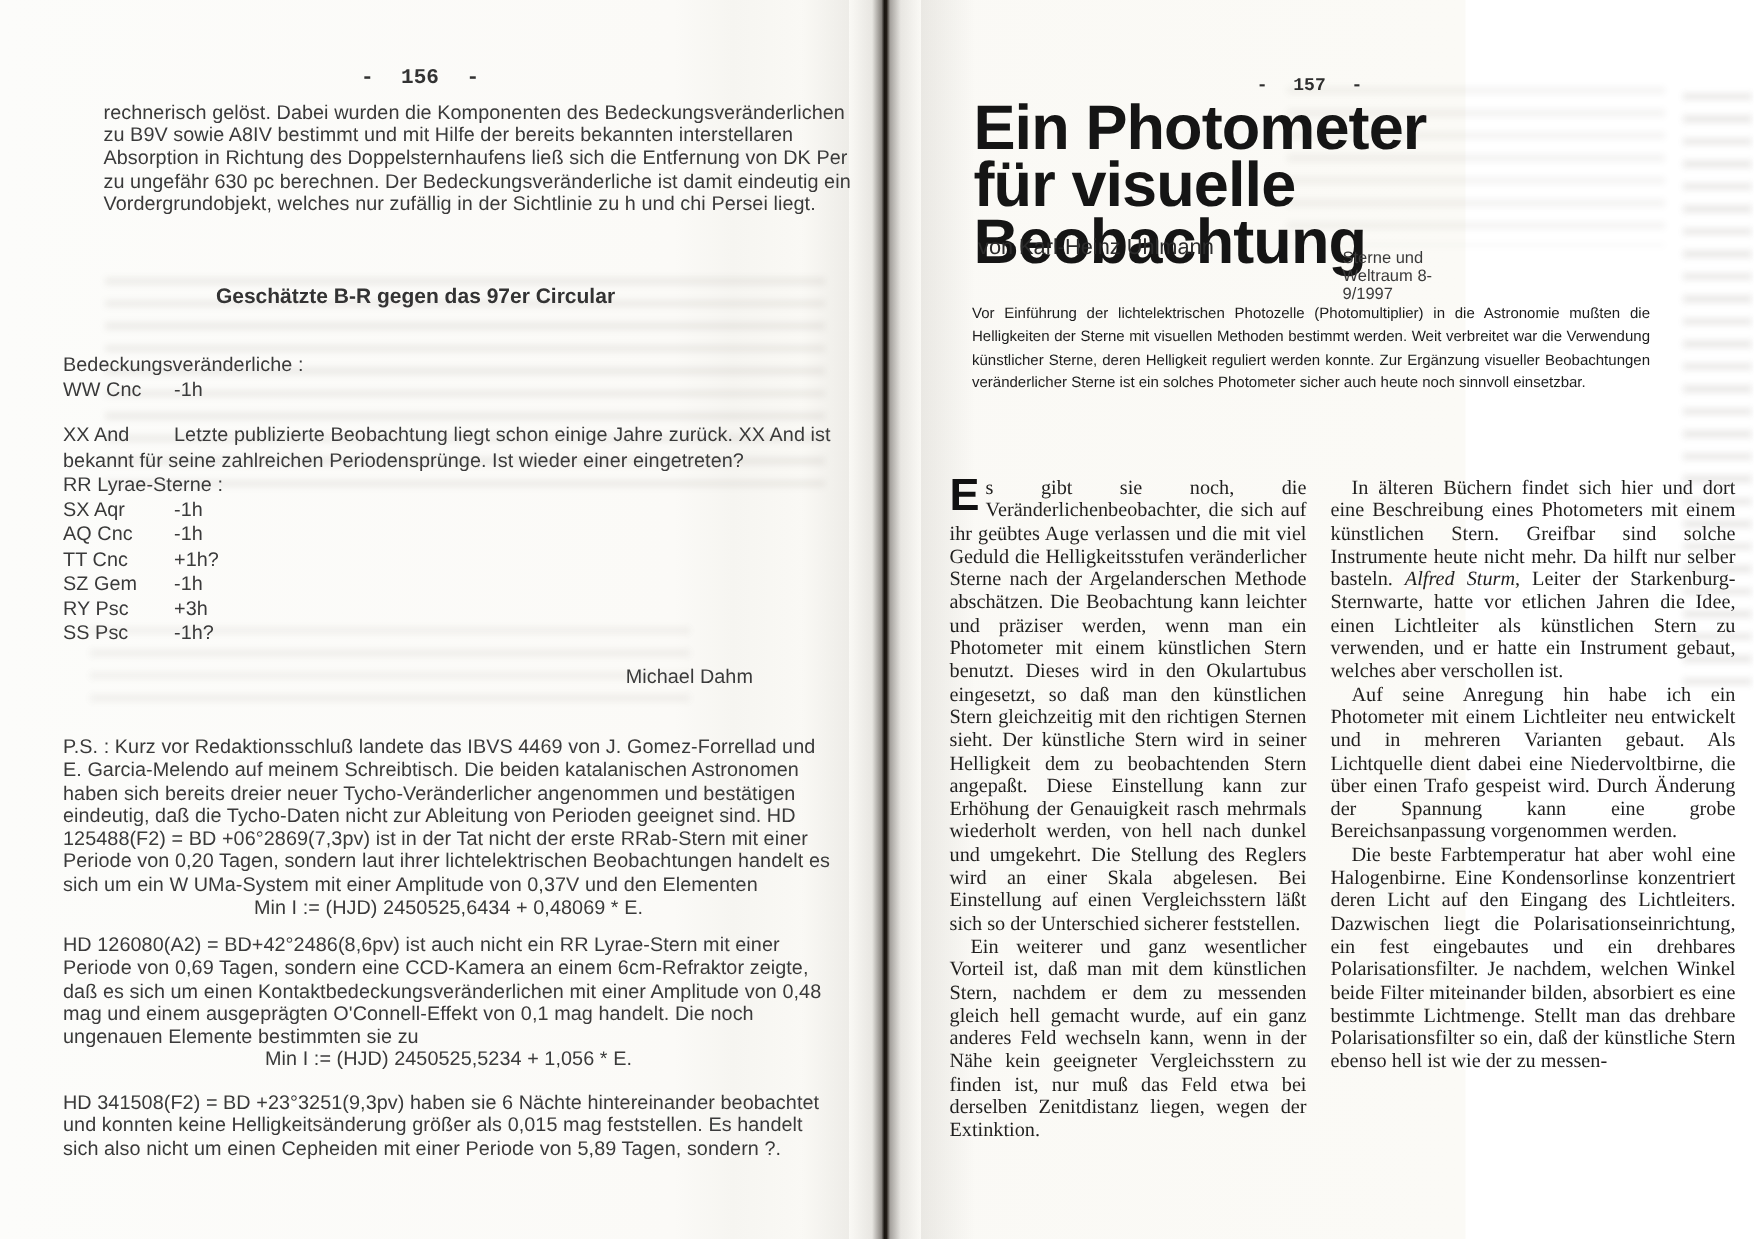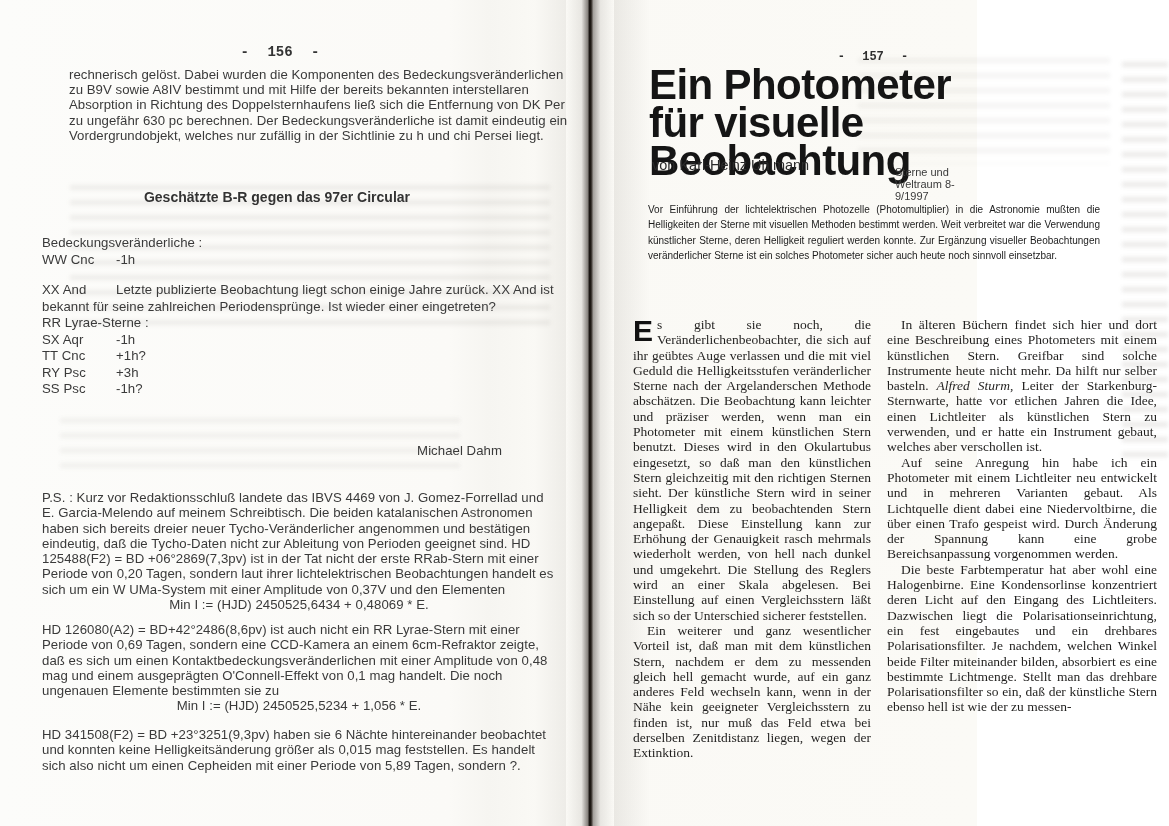--- a/index.html
+++ b/index.html
@@ -74,21 +74,23 @@
 
     <div class="abs lp-heading">Geschätzte B-R gegen das 97er Circular</div>
 
     <div class="abs lp-body lp-list">
       <div>Bedeckungsveränderliche :</div>
       <div><span class="sname">WW Cnc</span><span>-1h</span></div>
       <div class="lgap"></div>
       <div><span class="sname">XX And</span><span>Letzte publizierte Beobachtung liegt schon einige Jahre zurück. XX And ist bekannt für seine zahlreichen Periodensprünge. Ist wieder einer eingetreten?</span></div>
       <div>RR Lyrae-Sterne :</div>
       <div><span class="sname">SX Aqr</span><span>-1h</span></div>
+      <div><span class="sname">AQ Cnc</span><span>-1h</span></div>
       <div><span class="sname">TT Cnc</span><span>+1h?</span></div>
+      <div><span class="sname">SZ Gem</span><span>-1h</span></div>
       <div><span class="sname">RY Psc</span><span>+3h</span></div>
       <div><span class="sname">SS Psc</span><span>-1h?</span></div>
     </div>
 
     <div class="abs lp-body lp-signature">Michael Dahm</div>
 
     <div class="abs lp-body lp-ps">
       <div>P.S. : Kurz vor Redaktionsschluß landete das IBVS 4469 von J. Gomez-Forrellad und E. Garcia-Melendo auf meinem Schreibtisch. Die beiden katalanischen Astronomen haben sich bereits dreier neuer Tycho-Veränderlicher angenommen und bestätigen eindeutig, daß die Tycho-Daten nicht zur Ableitung von Perioden geeignet sind.  HD 125488(F2) = BD +06°2869(7,3pv) ist in der Tat nicht der erste RRab-Stern mit einer Periode von 0,20 Tagen, sondern laut ihrer lichtelektrischen Beobachtungen handelt es sich um ein W UMa-System mit einer Amplitude von 0,37V und den Elementen</div>
       <div class="formula">Min I := (HJD) 2450525,6434 + 0,48069 * E.</div>
     </div>

